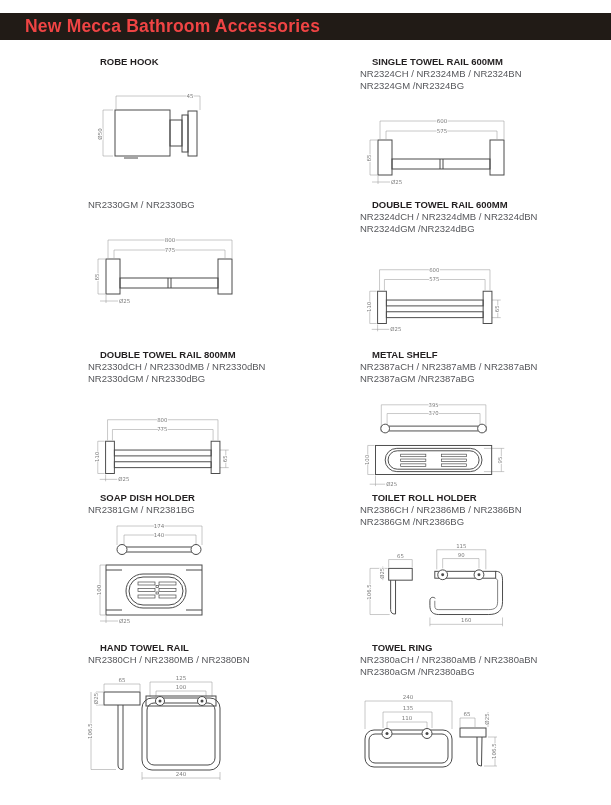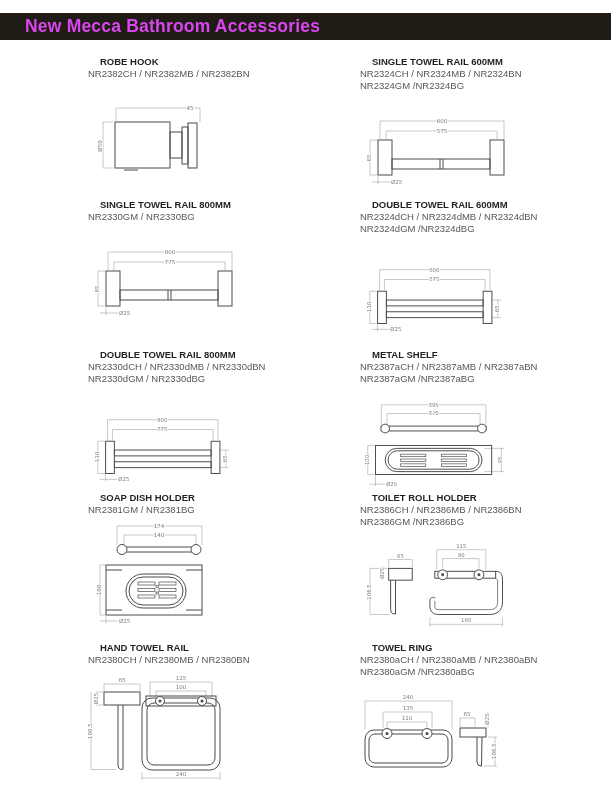--- a/index.html
+++ b/index.html
@@ -2,21 +2,21 @@
 <html><head>
 <meta charset="utf-8">
 <style>
   html,body{margin:0;padding:0;}
   body{
     width:611px;height:805px;background:#ffffff;overflow:hidden;
     font-family:"Liberation Sans", sans-serif;
     -webkit-font-smoothing:antialiased;
   }
   .header-bar{
-    margin-top:13px;height:27px;background:#211b16;color:#d946ef;
+    margin-top:13px;height:27px;background:#211b16;color:#ef4444;
     display:flex;align-items:center;padding-left:25px;box-sizing:border-box;
   }
   .header-bar span{font-size:17.5px;font-weight:bold;letter-spacing:.2px;}
   .grid{
     display:grid;
     grid-template-columns:272px 272px;
     grid-template-rows:143px 150px 143px 150px 157px;
     margin-left:88px;margin-top:16px;
   }
   .cell{overflow:hidden;}
@@ -41,21 +41,20 @@
 <body>
 
 <div class="header-bar">
   <span>New Mecca Bathroom Accessories</span>
 </div>
 
 <div class="grid">
 
   <div class="cell">
     <div class="ptitle">ROBE HOOK</div>
-    <div class="pcodes">NR2382CH / NR2382MB / NR2382BN</div>
     <svg class="drawing mt16" width="150" height="88" viewBox="0 0 150 88">
       <g class="dl">
         <line x1="28" y1="12" x2="112" y2="12"></line>
           <line x1="28" y1="12" x2="28" y2="25"></line>
           <line x1="112" y1="12" x2="112" y2="26"></line>
         <line x1="15" y1="26" x2="15" y2="72"></line>
           <line x1="15" y1="26" x2="25" y2="26"></line>
           <line x1="15" y1="72" x2="25" y2="72"></line>
       </g>
       <text class="dm" x="102" y="14" text-anchor="middle">45</text>
@@ -96,21 +95,20 @@
         <rect x="18" y="32" width="14" height="35"></rect>
           <rect x="130" y="32" width="14" height="35"></rect>
         <rect x="32" y="51" width="98" height="10"></rect>
         <line x1="80" y1="51" x2="80" y2="61"></line>
           <line x1="83" y1="51" x2="83" y2="61"></line>
       </g>
     </svg>
   </div>
 
   <div class="cell">
-    <div class="ptitle">SINGLE TOWEL RAIL 800MM</div>
     <div class="pcodes">NR2330GM / NR2330BG</div>
     <svg class="drawing mt16" width="200" height="92" viewBox="0 0 200 92">
       <g class="dl">
         <line x1="20" y1="13" x2="144" y2="13"></line>
           <line x1="20" y1="13" x2="20" y2="31"></line>
           <line x1="144" y1="13" x2="144" y2="31"></line>
         <line x1="26" y1="23" x2="137" y2="23"></line>
           <line x1="26" y1="23" x2="26" y2="31"></line>
           <line x1="137" y1="23" x2="137" y2="31"></line>
         <line x1="10" y1="32" x2="10" y2="67"></line>

